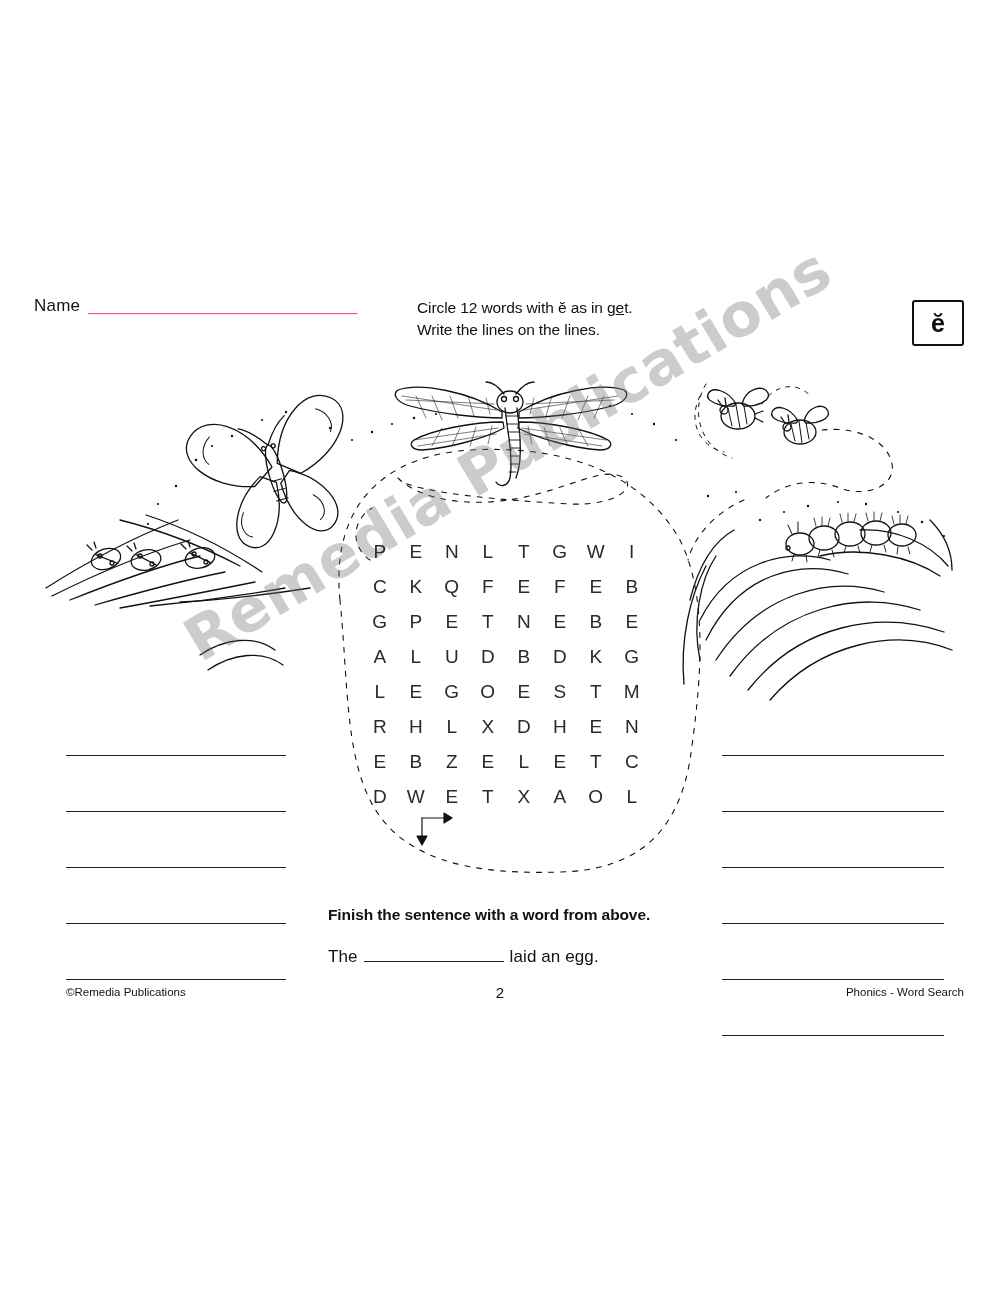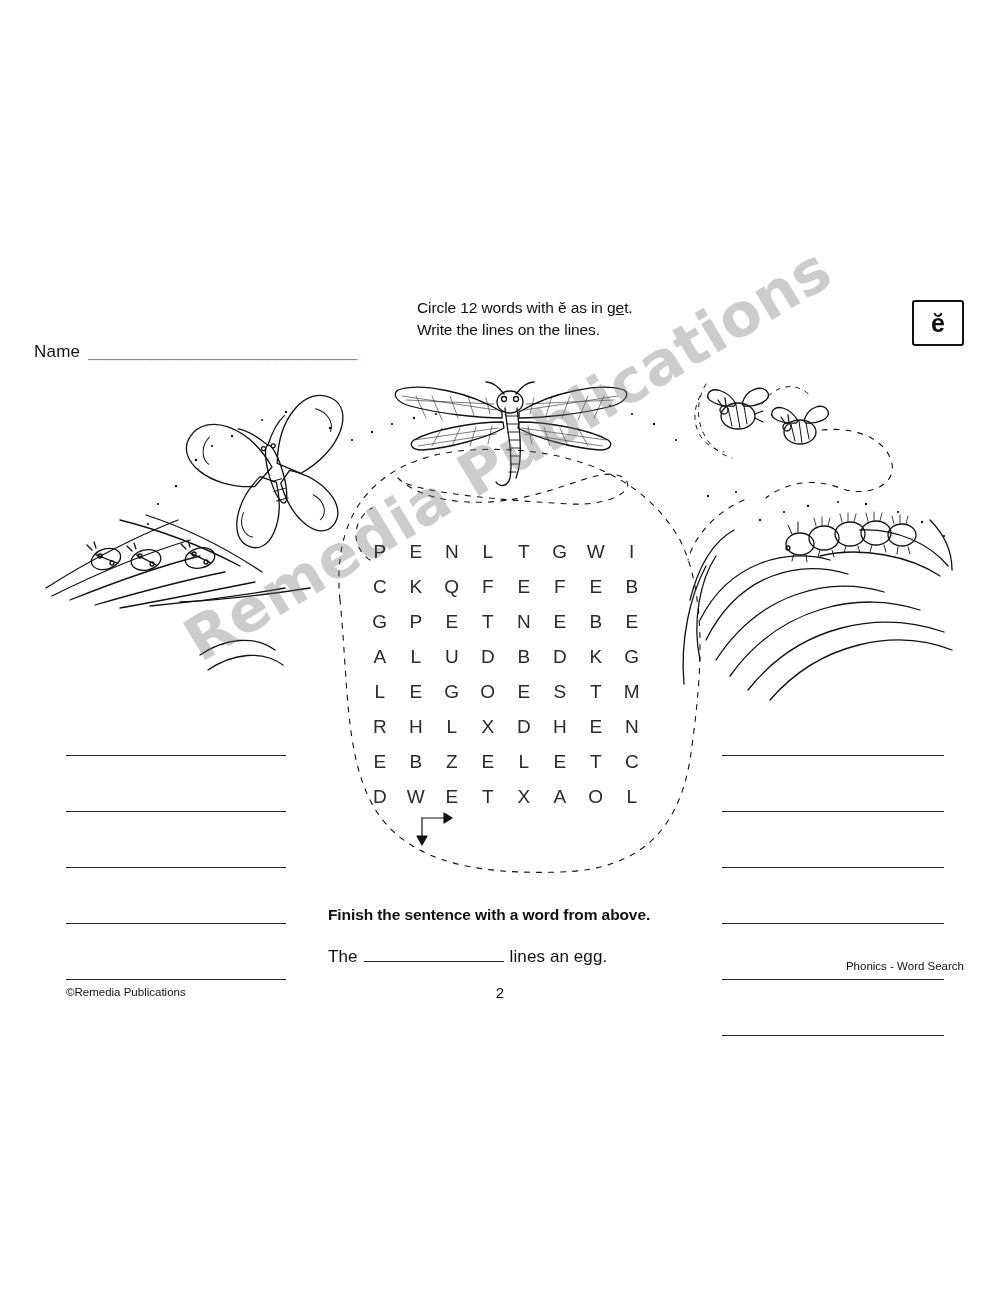--- a/index.html
+++ b/index.html
@@ -23,21 +23,20 @@
   }
 
   
   .name-row {
     position: absolute;
     left: 34px;
     top: 296px;
     display: flex;
     align-items: baseline;
     gap: 8px;
-    margin-top: 46px;
   }
   .name-label {
     font-size: 17px;
     letter-spacing: 0.2px;
   }
   .name-blank {
     font-size: 17px;
     letter-spacing: -0.5px;
     color: #ec4899;
   }
@@ -140,21 +139,21 @@
   .footer-center {
     position: absolute;
     left: 0; right: 0;
     top: 984px;
     text-align: center;
     font-size: 15px;
   }
   .footer-right {
     position: absolute;
     right: 36px;
-    top: 960px;
+    top: 986px;
     font-size: 11.5px;
   }
 
   
   .watermark {
     position: absolute;
     left: 180px;
     top: 360px;
     width: 660px;
     height: 560px;
@@ -486,20 +485,20 @@
       <div class="line"></div>
       <div class="line"></div>
       <div class="line"></div>
       <div class="line"></div>
       <div class="line"></div>
       <div class="line"></div>
     </div>
 
   <div class="finish">Finish the sentence with a word from above.</div>
   <div class="sentence">
-    <span>The</span><span class="blank"></span><span>lines an egg.</span>
+    <span>The</span><span class="blank"></span><span>laid an egg.</span>
   </div>
 
   <div class="footer-left">©Remedia Publications</div>
   <div class="footer-center">2</div>
   <div class="footer-right">Phonics - Word Search</div>
 
 </div>
 
 </body></html>

